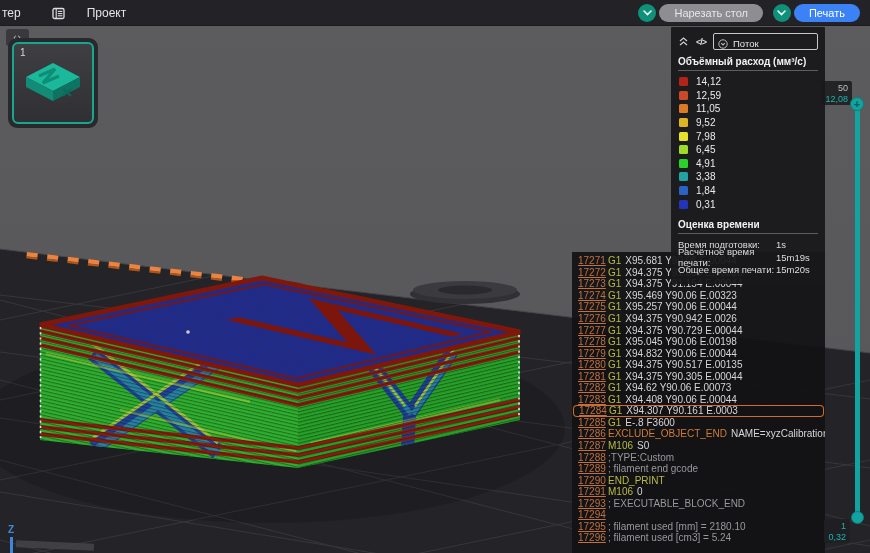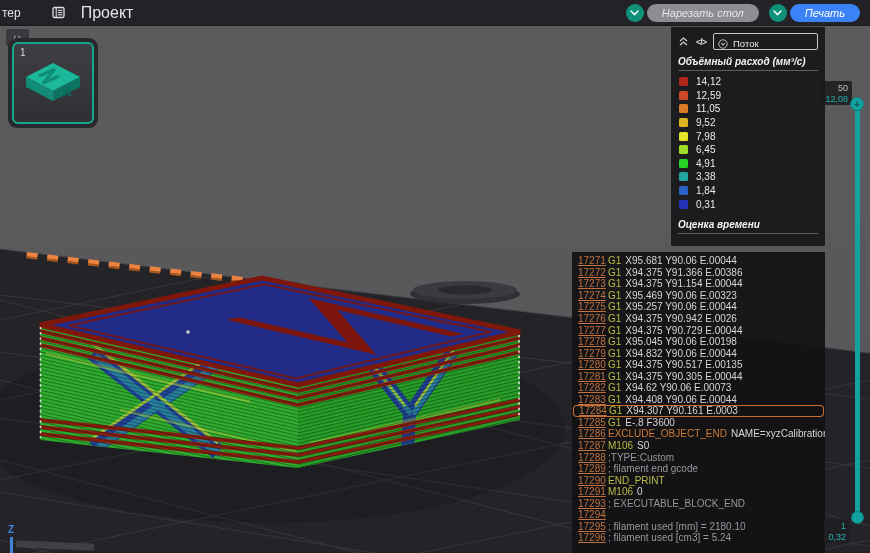--- a/index.html
+++ b/index.html
@@ -5,24 +5,24 @@
   html,body{margin:0;padding:0;background:#333;}
   .screen{position:relative;width:870px;height:553px;overflow:hidden;
           background:#59595c;font-family:"Liberation Sans",sans-serif;
           -webkit-font-smoothing:antialiased;}
   svg.scene{position:absolute;left:0;top:0;z-index:0;display:block;}
 
   
   .topbar{position:absolute;left:0;top:0;right:0;height:25px;background:#232327;
           border-bottom:1px solid #1b1b1e;display:flex;align-items:center;z-index:30;}
   .tab-partial{margin-left:2px;color:#e4e4e6;font-size:12px;}
-  .tab-project{display:flex;align-items:center;gap:16px;margin-left:31px;color:#e4e4e6;
-               font-size:16px;cursor:default;}
+  .tab-project{display:flex;align-items:flex-end;gap:22px;margin-left:31px;color:#e4e4e6;
+               font-size:12px;cursor:default;}
   .spacer{flex:1;}
-  .btn-group{display:flex;margin-right:10px;font-style:italic;}
+  .btn-group{display:flex;margin-right:10px;}
   .chev-circle{width:18px;height:18px;border-radius:50%;background:#0f9179;display:flex;
                align-items:center;justify-content:center;margin-right:3px;}
   .pill{height:18px;border-radius:9px;display:flex;align-items:center;padding:0 15px;
         font-size:11px;}
   .pill.gray{background:#8e8e92;color:#e6e6e8;}
   .pill.teal{background:#3b82f6;color:#fff;}
 
   
   .code-toggle{position:absolute;left:6px;top:29px;width:23px;height:17px;background:#39393d;
                border-radius:3px;color:#d2d2d4;font-size:10px;display:flex;align-items:center;
@@ -38,21 +38,21 @@
 
   
   .legend{position:absolute;left:671px;top:27px;width:154px;box-sizing:border-box;
           background:rgba(24,24,27,0.94);padding:6px 7px 8px 7px;z-index:20;border-radius:1px;}
   .leg-head{display:flex;align-items:center;gap:7px;margin-bottom:6px;}
   .icon-code{font-size:9px;font-weight:bold;color:#d9d9db;letter-spacing:-1px;}
   .dropdown{flex:1;border:1px solid #c7c7c9;border-radius:2px;height:15px;display:flex;
             align-items:flex-end;gap:5px;padding:0 4px;}
   .dropdown .dd-label{font-size:9.5px;color:#e6e6e8;}
   .section-title{font-size:10px;font-weight:bold;color:#f2f2f2;border-bottom:1px solid #5e5e62;
-                 padding-bottom:3px;margin:5px 0 4px 0;font-style:italic;}
+                 padding-bottom:3px;margin:5px 0 4px 0;}
   .leg-row{display:flex;align-items:center;height:13.6px;gap:8px;padding-left:1px;}
   .swatch{width:9px;height:9px;border-radius:1.5px;flex:none;}
   .leg-val{font-size:10px;color:#ebebed;}
   .time-row{display:flex;align-items:center;height:12.8px;font-size:9.5px;color:#dededf;}
   .time-label{width:98px;flex:none;}
 
   
   .gcode{position:absolute;left:572px;top:252px;width:253px;height:301px;box-sizing:border-box;
          background:rgba(18,18,21,0.93);z-index:10;padding-top:3px;overflow:hidden;}
   .gline{display:flex;align-items:center;height:11.55px;padding:0 6px;white-space:nowrap;
@@ -371,20 +371,34 @@
           <span class="swatch" style="background: rgb(43, 98, 198);"></span>
           <span class="leg-val">1,84</span>
         </div>
         <div class="leg-row">
           <span class="swatch" style="background: rgb(36, 51, 184);"></span>
           <span class="leg-val">0,31</span>
         </div>
       </div>
 
     <div class="section-title" style="margin-top:8px;">Оценка времени</div>
+    <div id="time-rows">
+        <div class="time-row">
+          <span class="time-label">Время подготовки:</span>
+          <span class="time-value">1s</span>
+        </div>
+        <div class="time-row">
+          <span class="time-label">Расчётное время печати:</span>
+          <span class="time-value">15m19s</span>
+        </div>
+        <div class="time-row">
+          <span class="time-label">Общее время печати:</span>
+          <span class="time-value">15m20s</span>
+        </div>
+      </div>
   </div>
 
   <div class="gcode" id="gcode-panel">
       <div class="gline">
         <span class="lnum">17271</span>
         <span class="tok tok-cmd">G1</span>
         <span class="tok tok-arg">X95.681 Y90.06 E.00044</span>
       </div>
       <div class="gline">
         <span class="lnum">17272</span>

